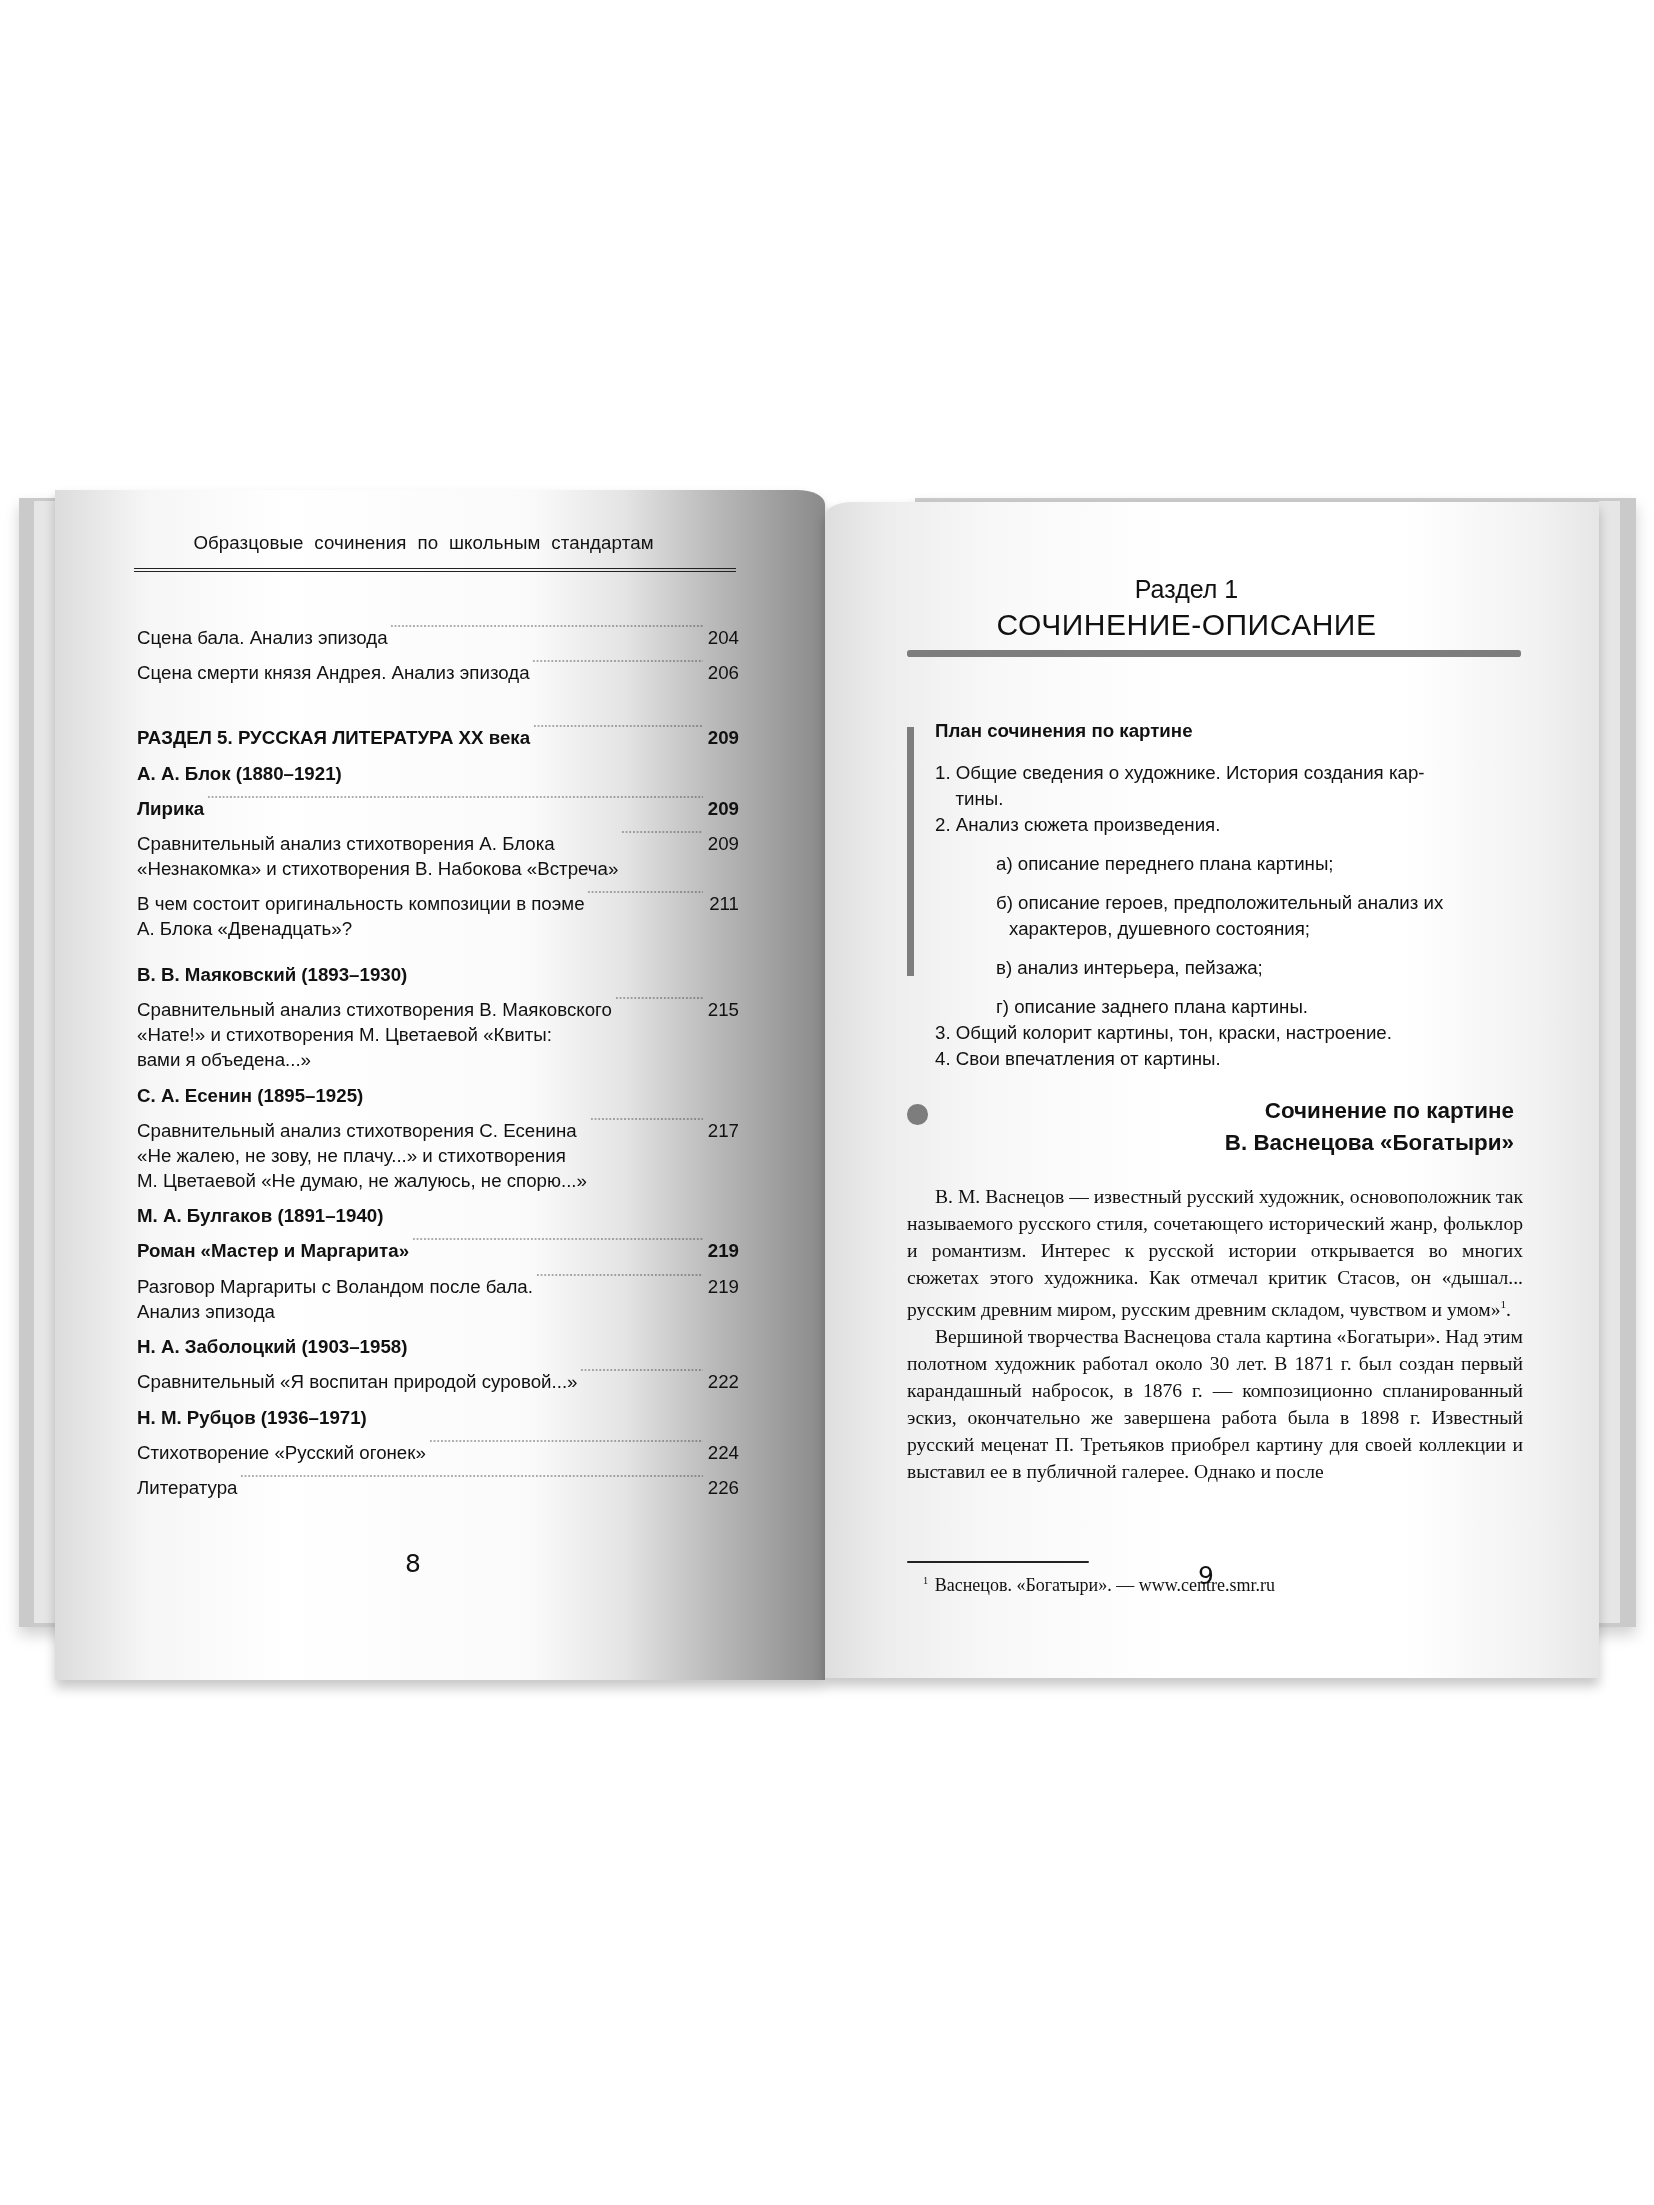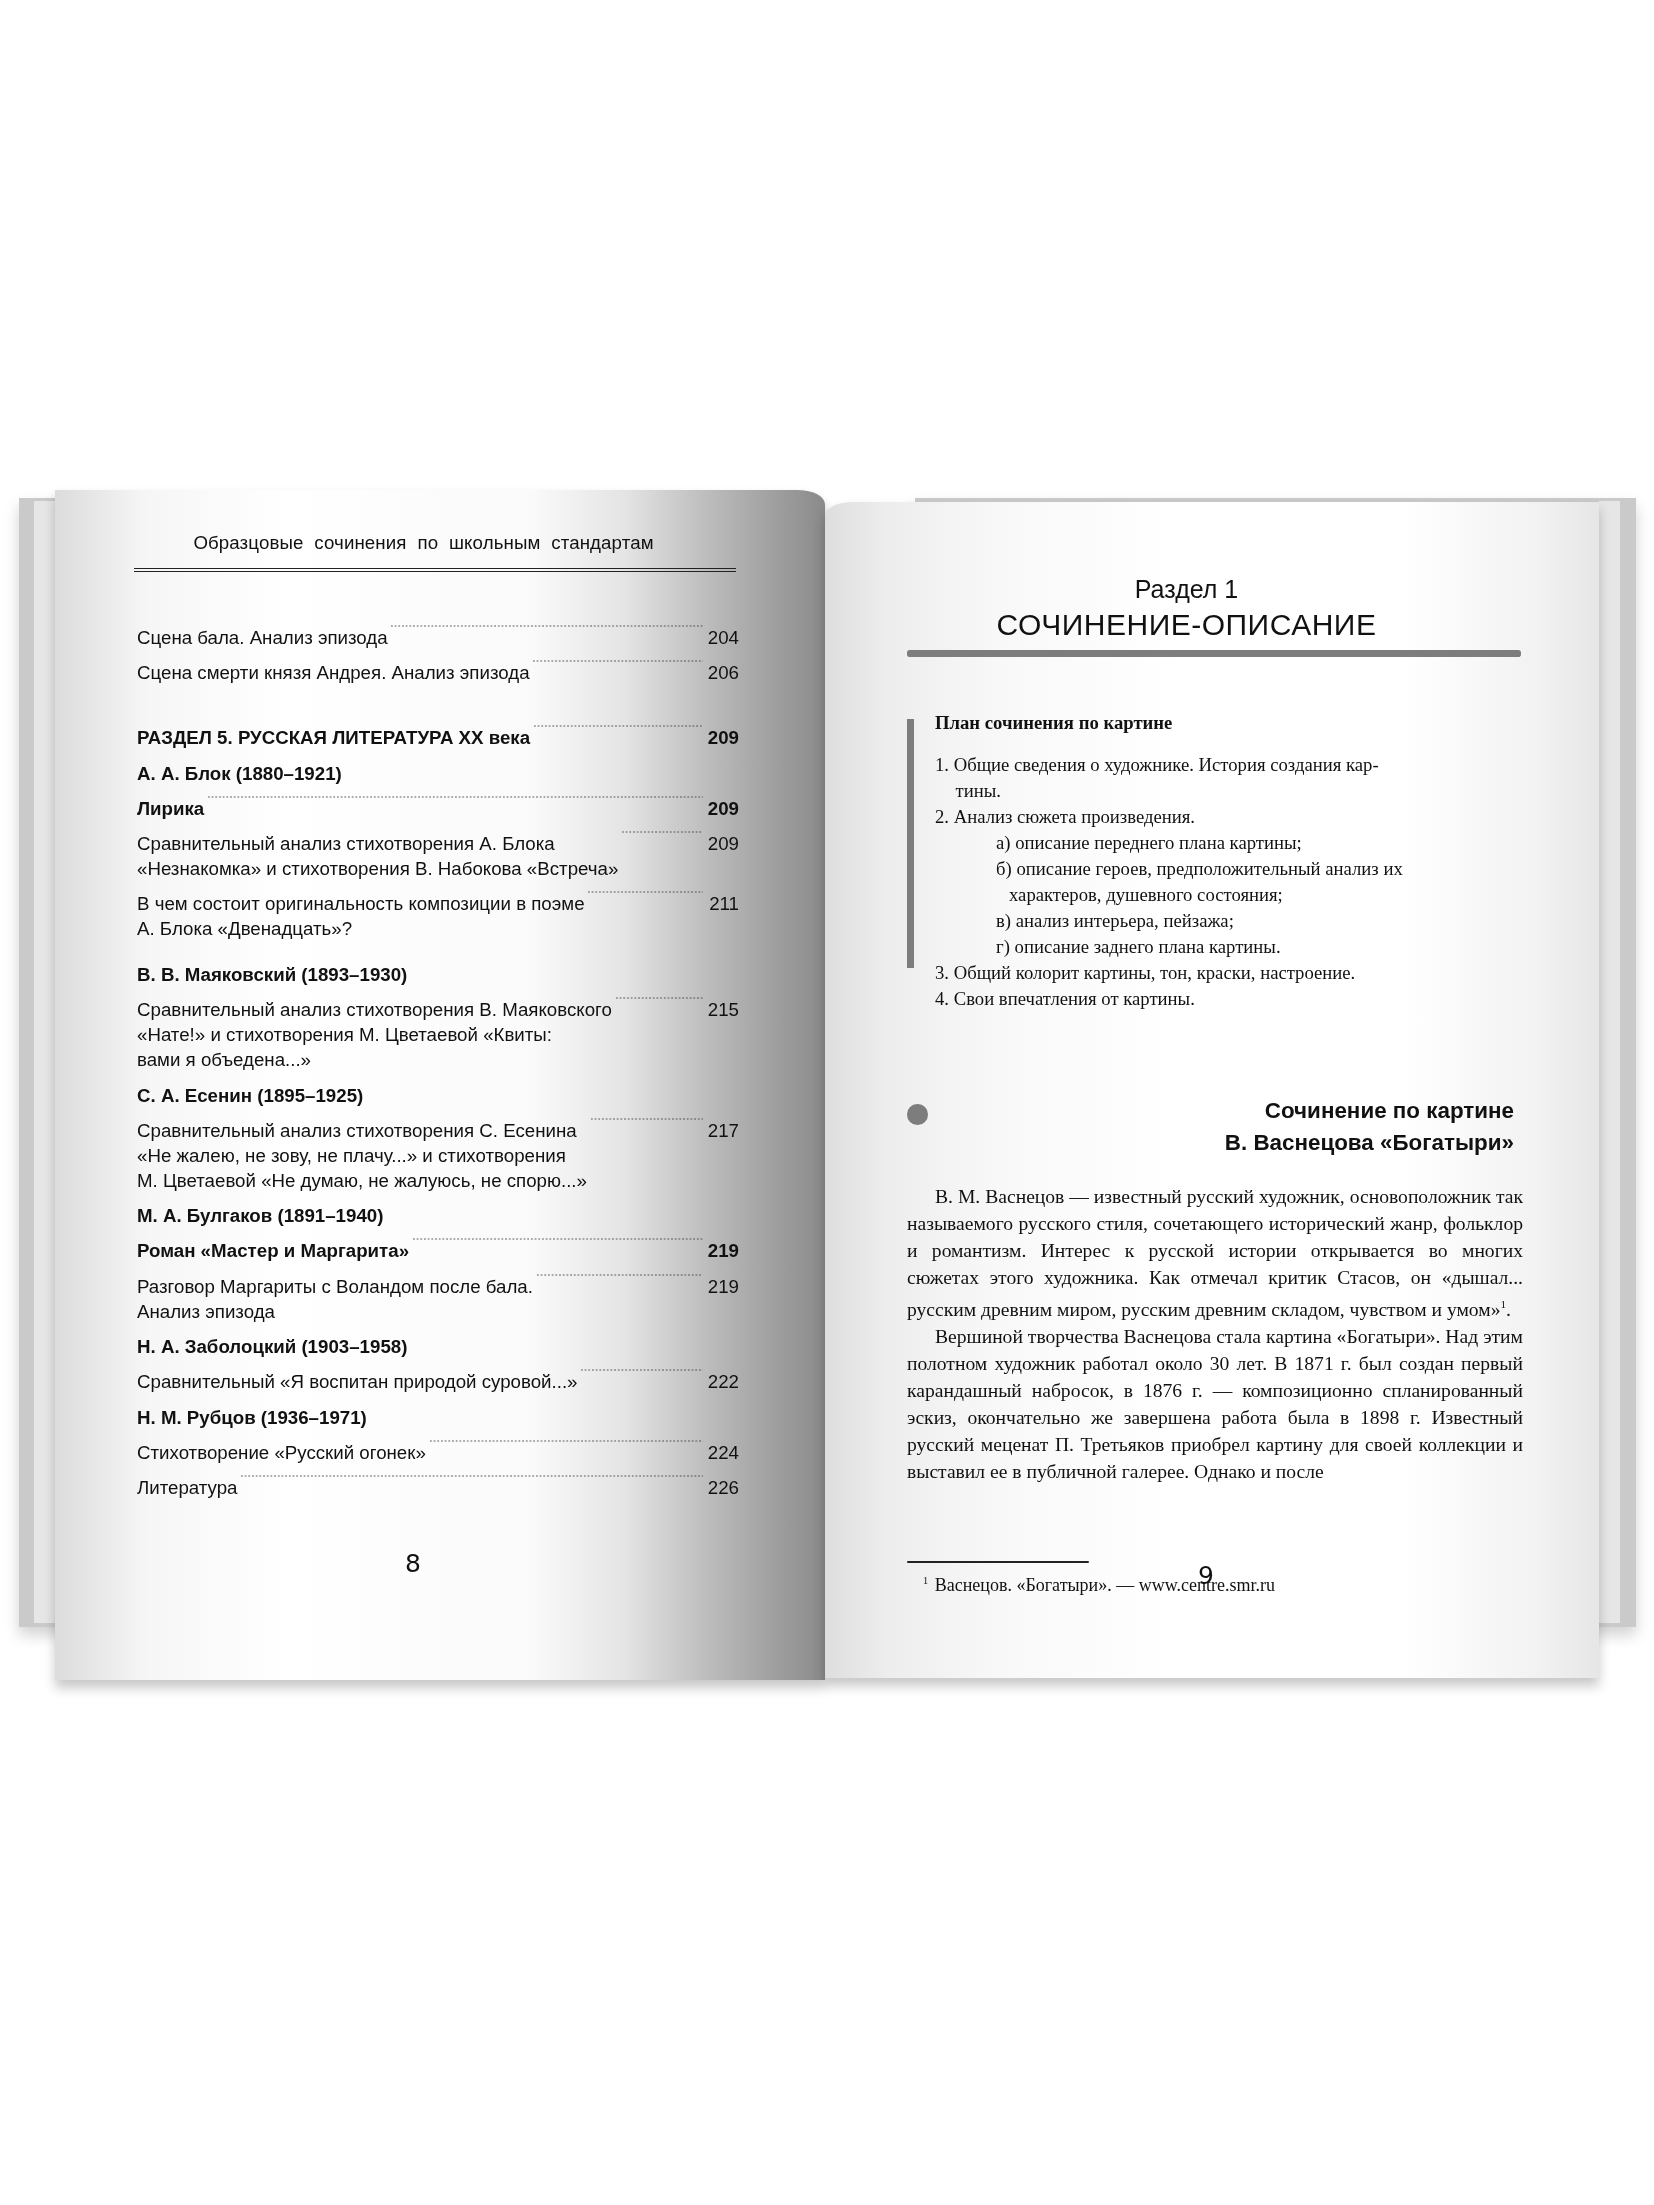--- a/index.html
+++ b/index.html
@@ -62,27 +62,27 @@
   
   .section-title {
     position:absolute; left:70px; top:70px; width:583px; text-align:center;
     font-size:25px; line-height:35px;
   }
   .section-title .sub { font-size:30px; letter-spacing:0.5px; }
   .title-rule {
     position:absolute; left:82px; top:148px; width:614px; height:6.5px; background:#7d7d7d;
     border-radius:2.8px;
   }
-  .plan { position:absolute; left:82px; top:208px; width:616px;font-family:Liberation Serif, serif; }
+  .plan { position:absolute; left:82px; top:216px; width:616px; }
   .plan-bar { position:absolute; left:0; top:9.3px; width:6.5px; height:249px; background:#7d7d7d; }
   .plan-title { margin-left:28px; font-size:18.7px; font-weight:bold; line-height:26px; }
   .plan-list { margin-left:28px; margin-top:16px; font-size:18.7px; line-height:26px; }
   .plan-list .item { }
   .plan-list .cont { padding-left:20.5px; }
-  .plan-list .sub { padding-left:61px; }
+  .plan-list .sub { padding-left:61px;margin-top:13px; }
   .plan-list .sub-cont { padding-left:74px; }
 
   .essay-head { position:absolute; left:82px; top:593px; width:607px;text-align:right; }
   .bullet-dot { position:absolute; left:0; top:9.3px; width:20.5px; height:20.5px; border-radius:50%; background:#7d7d7d; }
   .essay-title { margin-left:47px; font-size:22.4px; font-weight:bold; line-height:32px; }
 
   .body-text {
     position:absolute; left:82px; top:681px; width:616px;
     font-family:"Liberation Serif", serif; font-size:19.6px; line-height:27px;
     text-align:justify;

